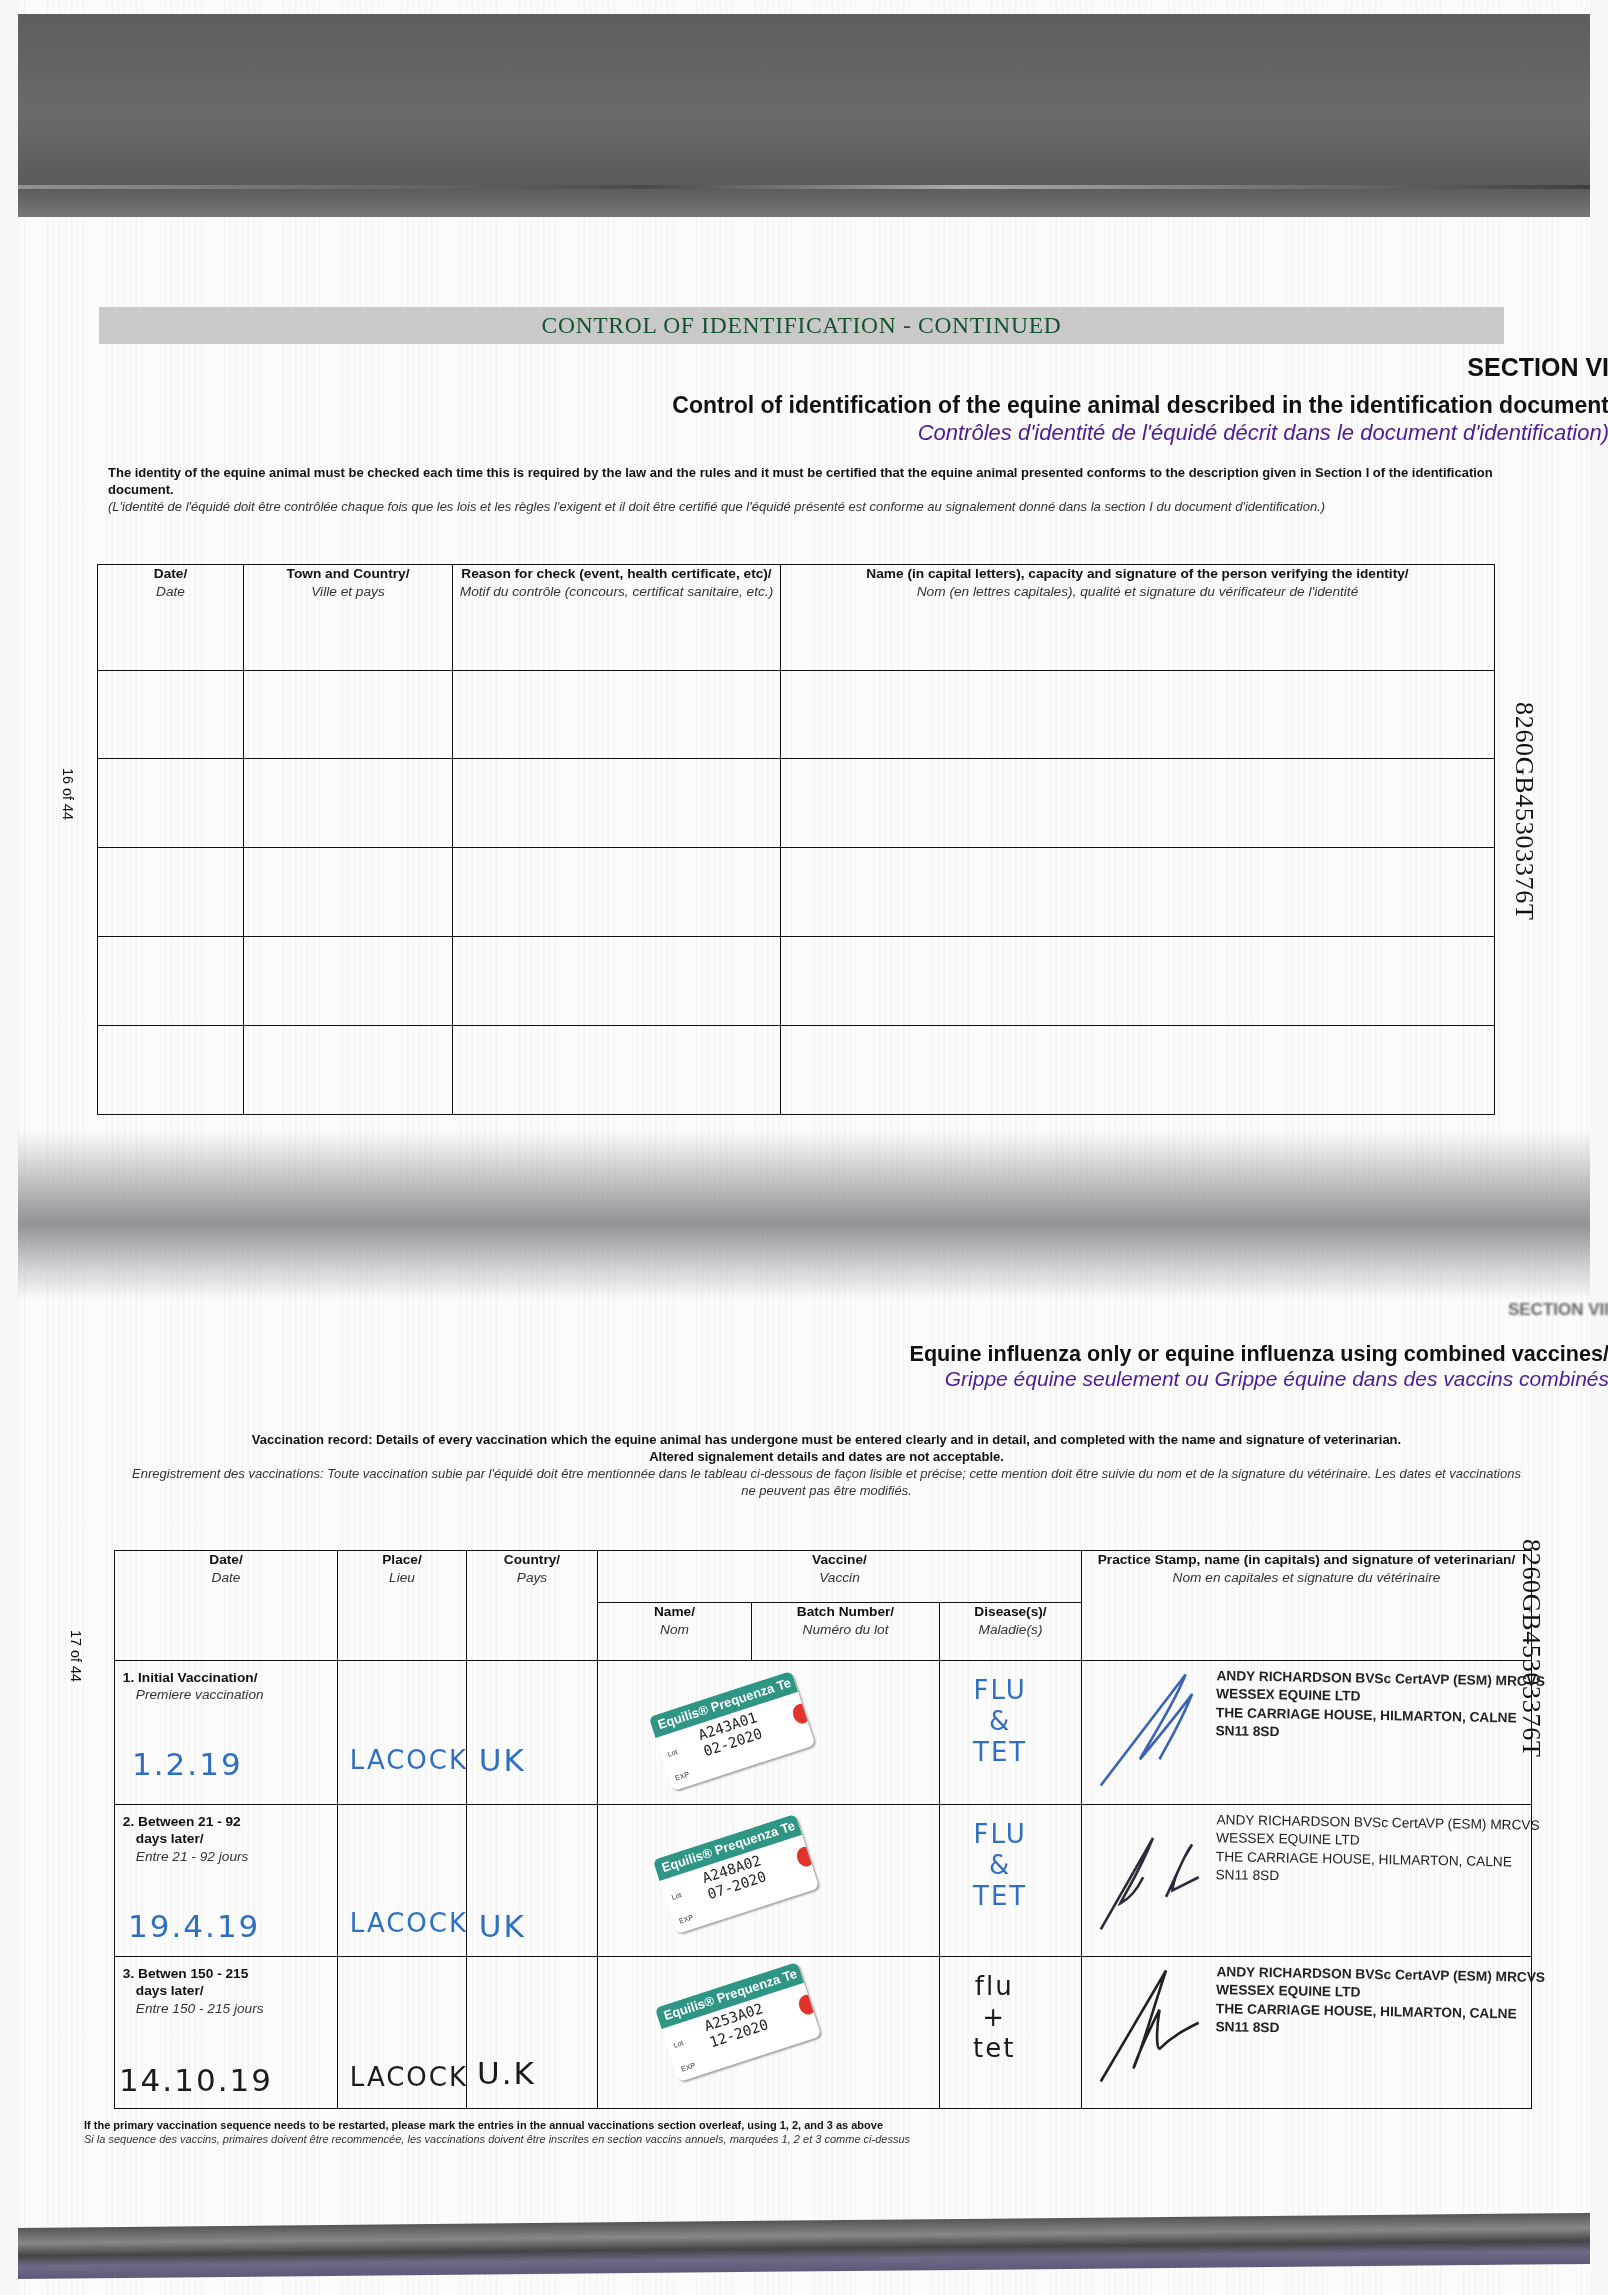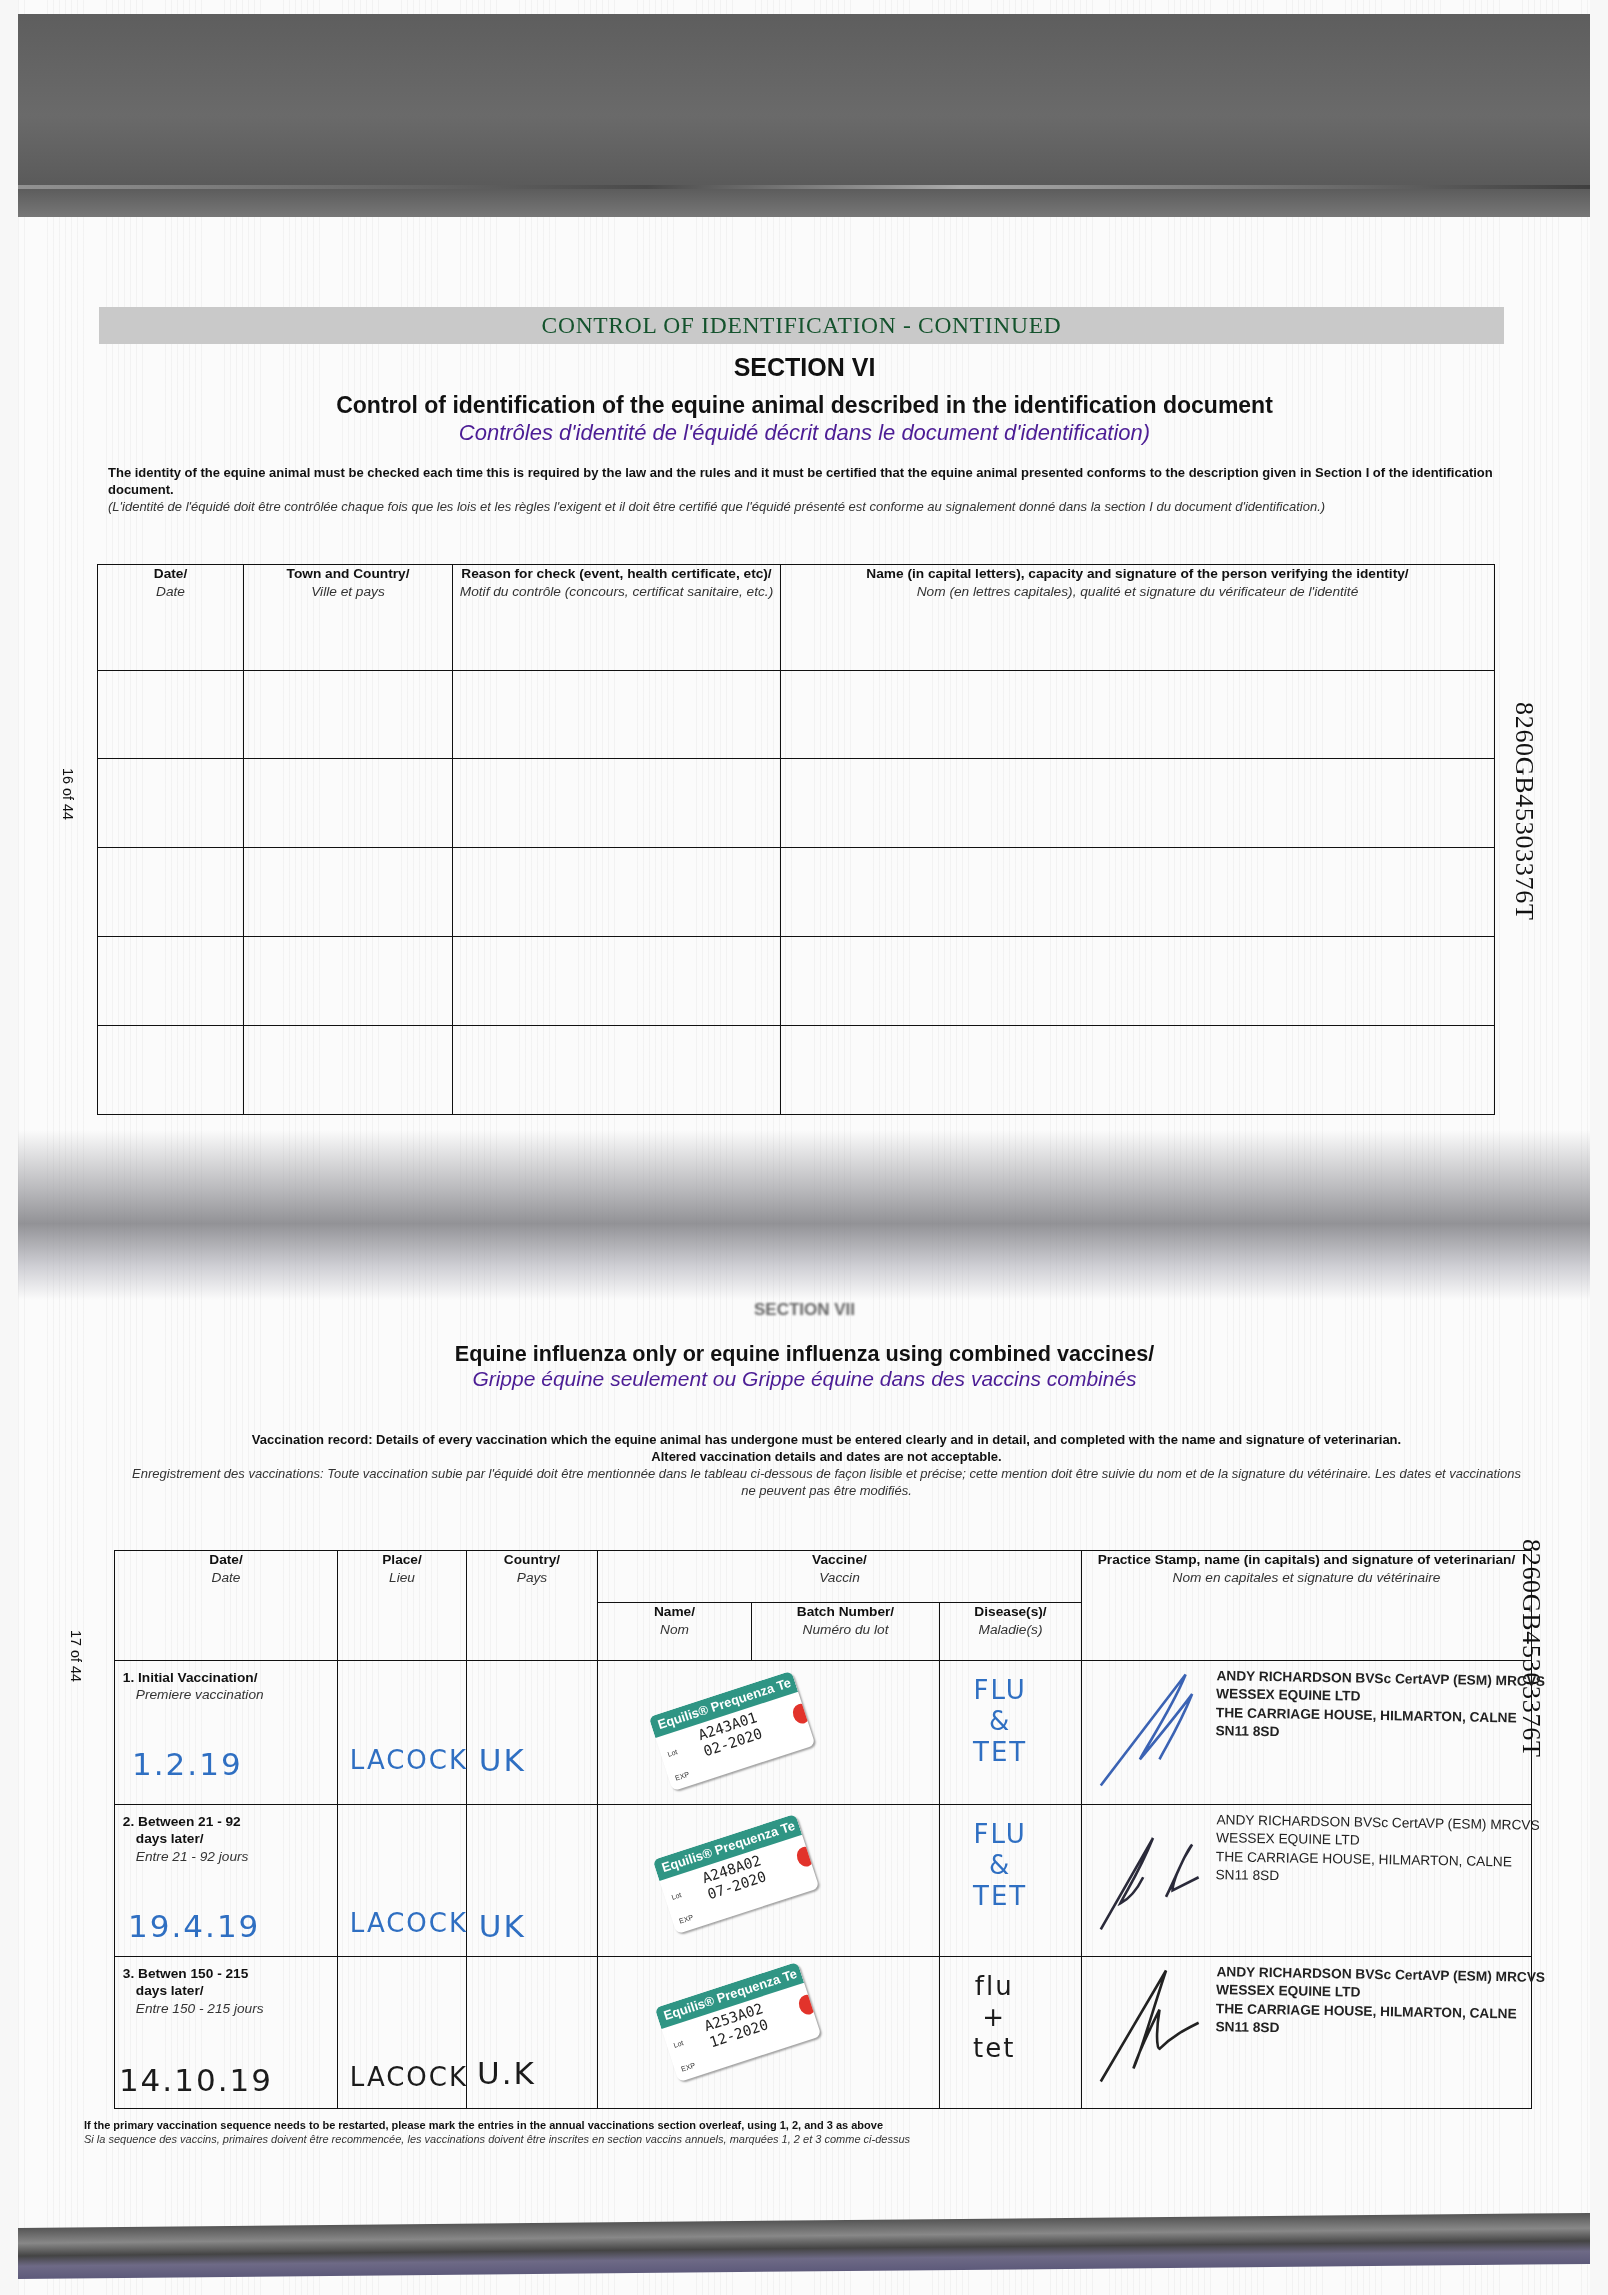--- a/index.html
+++ b/index.html
@@ -30,21 +30,21 @@
     position: absolute; left: 18.3px; top: 2228px; width: 1572px; height: 51px;
     background: linear-gradient(180deg, #555 0%, #888 30%, #444 55%, #6e6a86 75%, #5d5a7a 100%);
     transform: skewY(-0.55deg); transform-origin: left top;
   }
   .header-band {
     position: absolute; left: 99px; top: 307px; width: 1405px; height: 37px;
     background: #c9c9c9;
     display: flex; align-items: center; justify-content: center;
     font-family: "Liberation Serif", serif; font-size: 23.5px; letter-spacing: 0.7px; color: #14532d;
   }
-  .center { position: absolute; left: 0; width: 1609px; text-align: center; }
+  .center { position: absolute; left: 0; width: 1609px; text-align: right; }
   .section-title { font-weight: bold; font-size: 25px; }
   .h2 { font-size: 23px; font-weight: bold; }
   .h2i { font-size: 22px; font-style: italic; color: #4c1d95; }
   .para { position: absolute; font-size: 13px; line-height: 17px; }
   .para .b { font-weight: bold; }
   .para .i { font-style: italic; color: #333; }
   .margin-label {
     position: absolute; font-size: 14.4px; transform: rotate(90deg); transform-origin: left top; white-space: nowrap;
   }
   .doc-id {
@@ -160,21 +160,21 @@
   </table>
 
 <div class="mid-fold"></div>
 
 <div class="center" style="top:1300px; font-weight:bold; font-size:17px; color:#666; filter:blur(0.8px);">SECTION VII</div>
 <div class="center h2" style="top:1341px; font-size:21.6px;">Equine influenza only or equine influenza using combined vaccines/</div>
 <div class="center h2i" style="top:1367px; font-size:21px;">Grippe équine seulement ou Grippe équine dans des vaccins combinés</div>
 
 <div class="para" style="left:124px; top:1431px; width:1405px; text-align:center; font-size:13px;">
   <div class="b">Vaccination record: Details of every vaccination which the equine animal has undergone must be entered clearly and in detail, and completed with the name and signature of veterinarian.</div>
-  <div class="b">Altered vaccination details and dates are not acceptable.</div>
+  <div class="b">Altered signalement details and dates are not acceptable.</div>
   <div class="i">Enregistrement des vaccinations: Toute vaccination subie par l'équidé doit être mentionnée dans le tableau ci-dessous de façon lisible et précise; cette mention doit être suivie du nom et de la signature du vétérinaire. Les dates et vaccinations ne peuvent pas être modifiés.</div>
 </div>
 
 <div class="margin-label" style="left:84px; top:1630px;">17 of 44</div>
 <div class="doc-id" style="left:1546px; top:1539px;">8260GB45303376T</div>
 
 <table class="grid" style="left:114px; top:1550px; width:1418px;">
   <colgroup>
     <col style="width:223px">
       <col style="width:129px">

